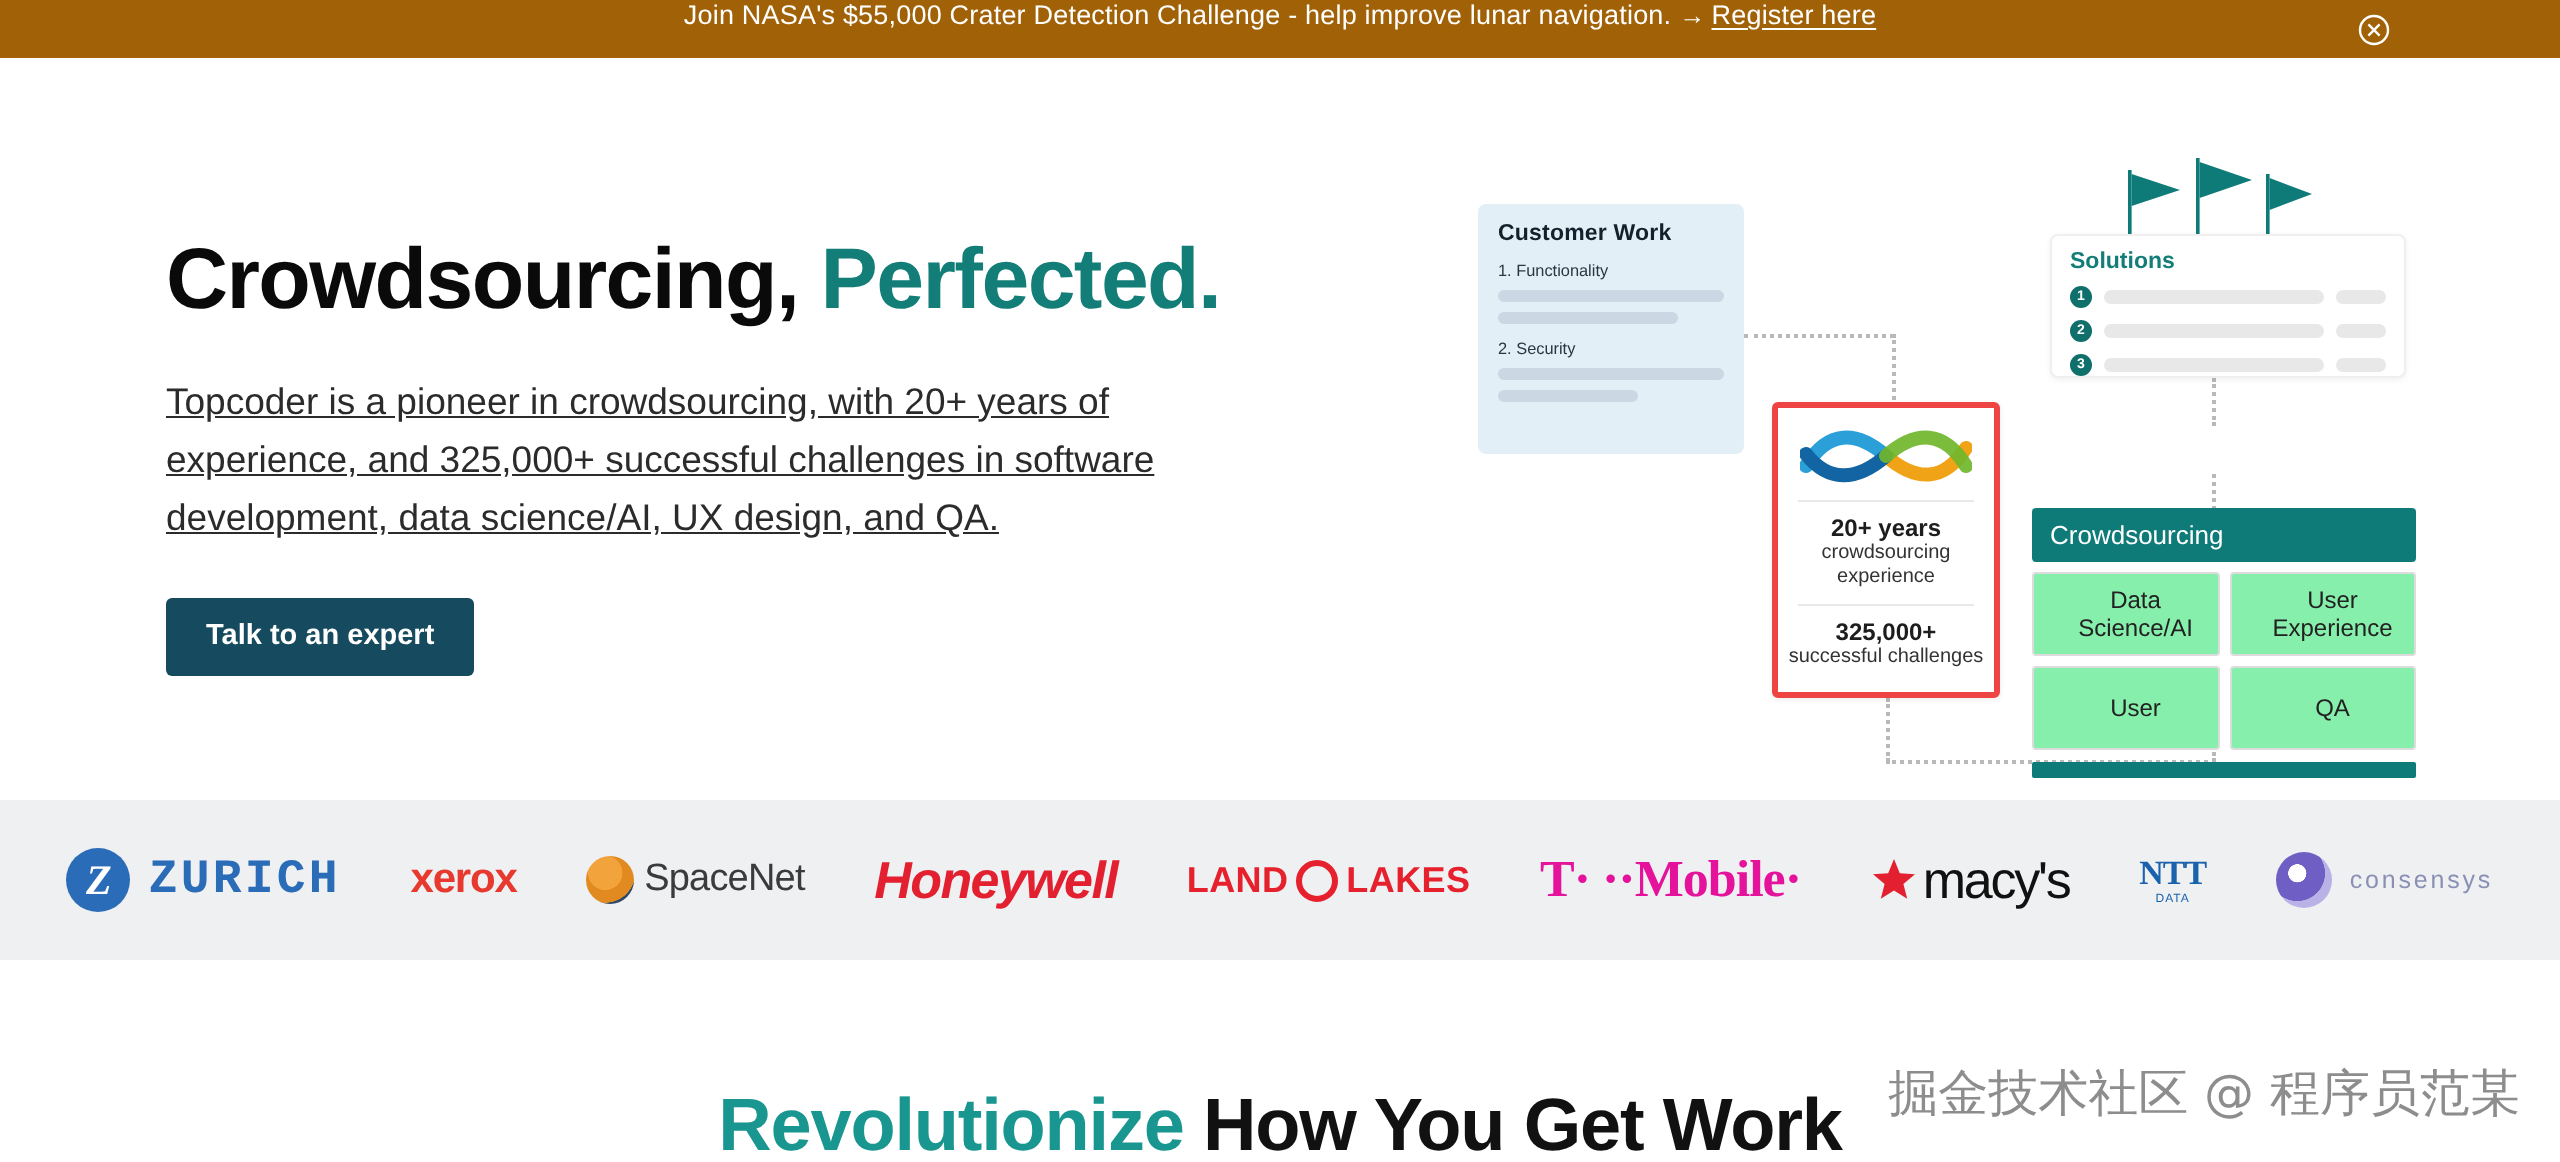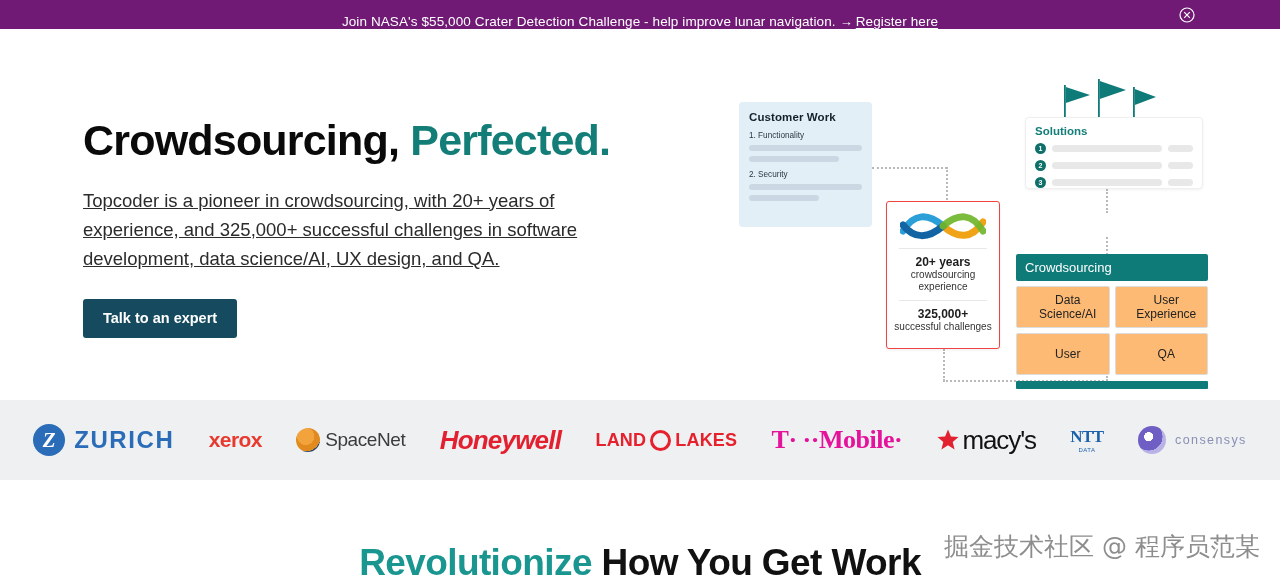--- a/index.html
+++ b/index.html
@@ -7,22 +7,22 @@
     width: 1280px; height: 581px;
     overflow: hidden;
     background: #ffffff;
     font-family: "Liberation Sans", sans-serif;
   }
 
   
   .banner {
     position: absolute; top: 0; left: 0;
     width: 1280px; height: 29px;
-    background: #701a75;
-    display: flex; align-items: flex-end; justify-content: center;
+    background: #a16207;
+    display: flex; align-items: flex-start; justify-content: center;
   }
   .banner-text {
     color: #ffffff;
     font-size: 13.5px;
     letter-spacing: .1px;
     white-space: nowrap;
   }
   .banner-arrow { padding: 0 3px 0 4px; font-size: 13px; }
   .banner-link {
     color: #ffffff;
@@ -72,21 +72,21 @@
   .cc-title { font-size: 11.5px; font-weight: 700; color: #14202b; letter-spacing: .1px; }
   .cc-item { font-size: 8.2px; color: #2a3642; margin-top: 8px; }
   .cc-bar { height: 6px; border-radius: 3px; background: #cbd7e2; margin-top: 5px; }
   .cc-bar.w100 { width: 100%; }
   .cc-bar.w80 { width: 80%; }
   .cc-bar.w62 { width: 62%; }
 
   .card-stats {
     position: absolute; left: 186px; top: 142px;
     width: 114px; height: 148px;
-    background: #ffffff; border: 1px solid #ef4444; border-radius: 3px;
+    background: #ffffff; border: 3px solid #ef4444; border-radius: 3px;
     box-shadow: 0 1px 3px rgba(0,0,0,.07);
     display: flex; flex-direction: column; align-items: center;
     padding-top: 9px;
   }
   .stats-div { width: 88px; height: 1px; background: #e8e8e8; margin: 7px 0 6px; }
   .stat-big { font-size: 12px; font-weight: 700; color: #1d1d1d; }
   .stat-sub { font-size: 10px; color: #333; line-height: 1.22; text-align: center; }
 
   .flags { position: absolute; left: 348px; top: 20px; width: 110px; height: 42px; }
 
@@ -116,40 +116,40 @@
   .crowd-head {
     background: #0f7b78; color: #ffffff;
     font-size: 13px; font-weight: 400;
     padding: 6px 9px; border-radius: 2px;
   }
   .crowd-grid {
     display: grid; grid-template-columns: 1fr 1fr;
     gap: 5px; margin-top: 5px;
   }
   .crowd-tile {
-    background: #fdba74; border: 1px solid #dcdcdc; border-radius: 2px;
+    background: #86efac; border: 1px solid #dcdcdc; border-radius: 2px;
     height: 42px; display: flex; align-items: center; justify-content: center;
     text-align: center; font-size: 12px; color: #222; line-height: 1.18; padding-left: 10px;
   }
   .crowd-foot { height: 8px; background: #0f7b78; margin-top: 6px; border-radius: 1px; }
 
   .dotline { position: absolute; }
   .dot-h { border-top: 2px dotted #b9b9b9; }
   .dot-v { border-left: 2px dotted #b9b9b9; }
 
   
   .logoband {
     position: absolute; left: 0; top: 400px;
     width: 1280px; height: 80px;
     background: #eef0f2;
     display: flex; align-items: center; justify-content: space-around;
     padding: 0 16px;
   }
   .logo { display: flex; align-items: center; justify-content: center; height: 46px; }
-  .lg-zurich { color: #2b6cb8; font-family: Liberation Sans, sans-serif; font-size: 24px; font-weight: 700; letter-spacing: 1.6px; }
+  .lg-zurich { color: #2b6cb8; font-family: Liberation Mono, monospace; font-size: 24px; font-weight: 700; letter-spacing: 1.6px; }
   .zmark { width: 32px; height: 32px; border-radius: 50%; background: #2b6cb8; color: #fff;
            font-family: "Liberation Serif", serif; font-size: 21px; font-style: italic; font-weight: 700;
            display: flex; align-items: center; justify-content: center; margin-right: 9px; }
   .lg-xerox { color: #e8392f; font-size: 21px; font-weight: 700; letter-spacing: -.6px; }
   .lg-spacenet { color: #3b3b3b; font-size: 19px; letter-spacing: -.4px; }
   .lg-honeywell { color: #e3202f; font-size: 26px; font-weight: 700; letter-spacing: -.8px; font-style: italic; }
   .lg-landolakes { color: #e6202c; font-size: 18px; font-weight: 700; letter-spacing: .2px; display: flex; align-items: center; }
   .lol-ring { width: 21px; height: 21px; border: 3.5px solid #e6202c; border-radius: 50%; margin: 0 4px; }
   .lg-tmobile { color: #e5139b; font-size: 26px; font-weight: 700; letter-spacing: -.5px; display: flex; align-items: center; font-family: "Liberation Serif", serif; }
   .lg-macys { color: #111; font-size: 26px; font-weight: 500; letter-spacing: -1.1px; display: flex; align-items: center; }

